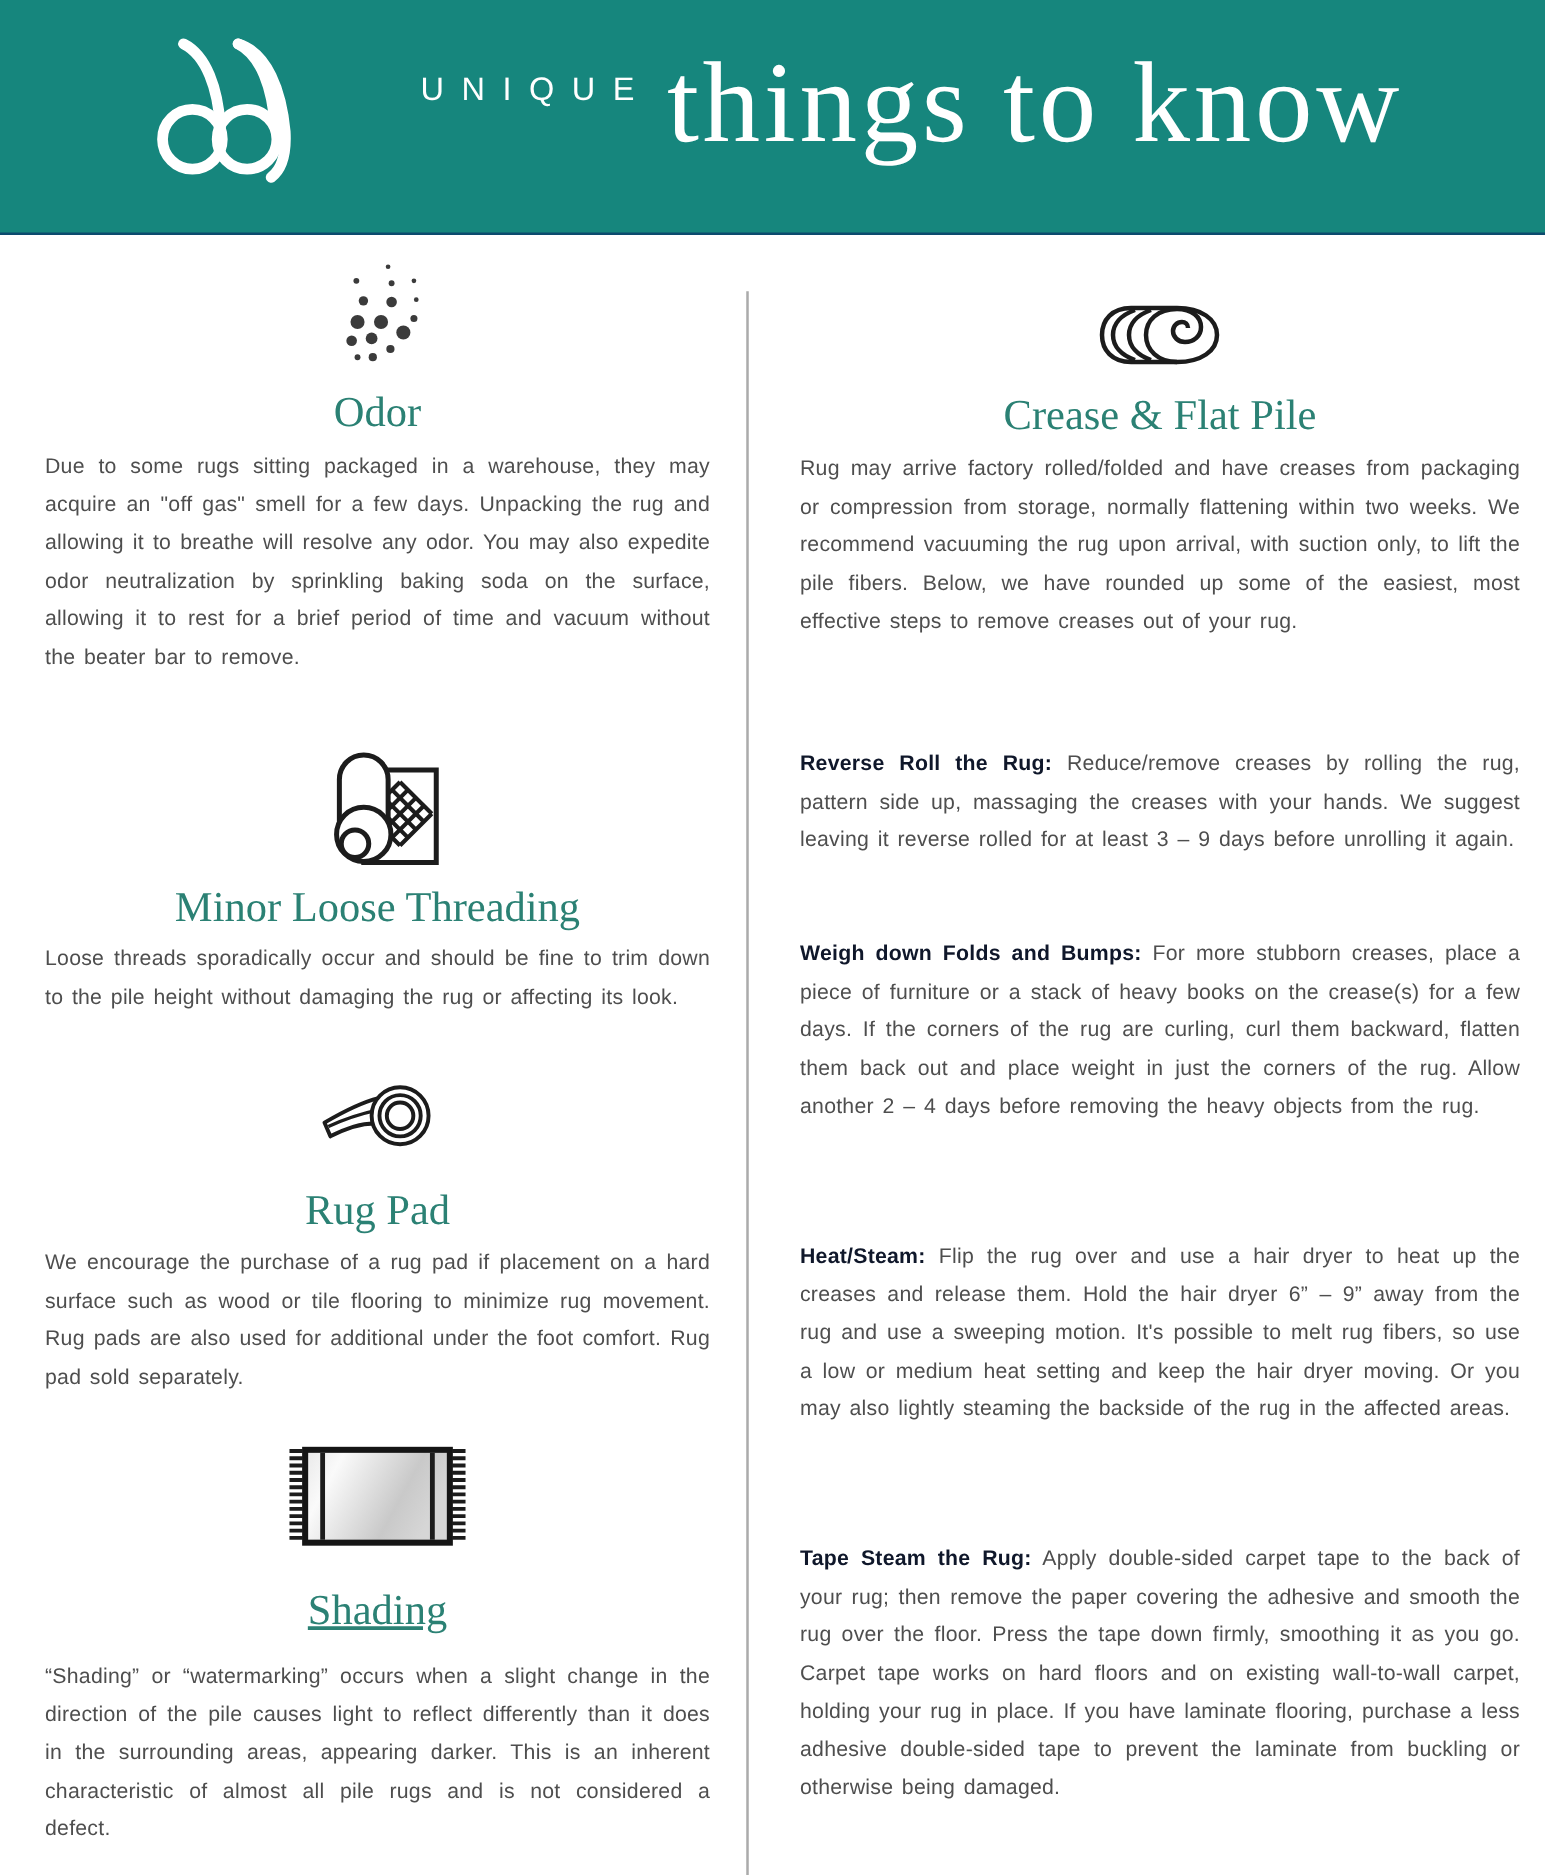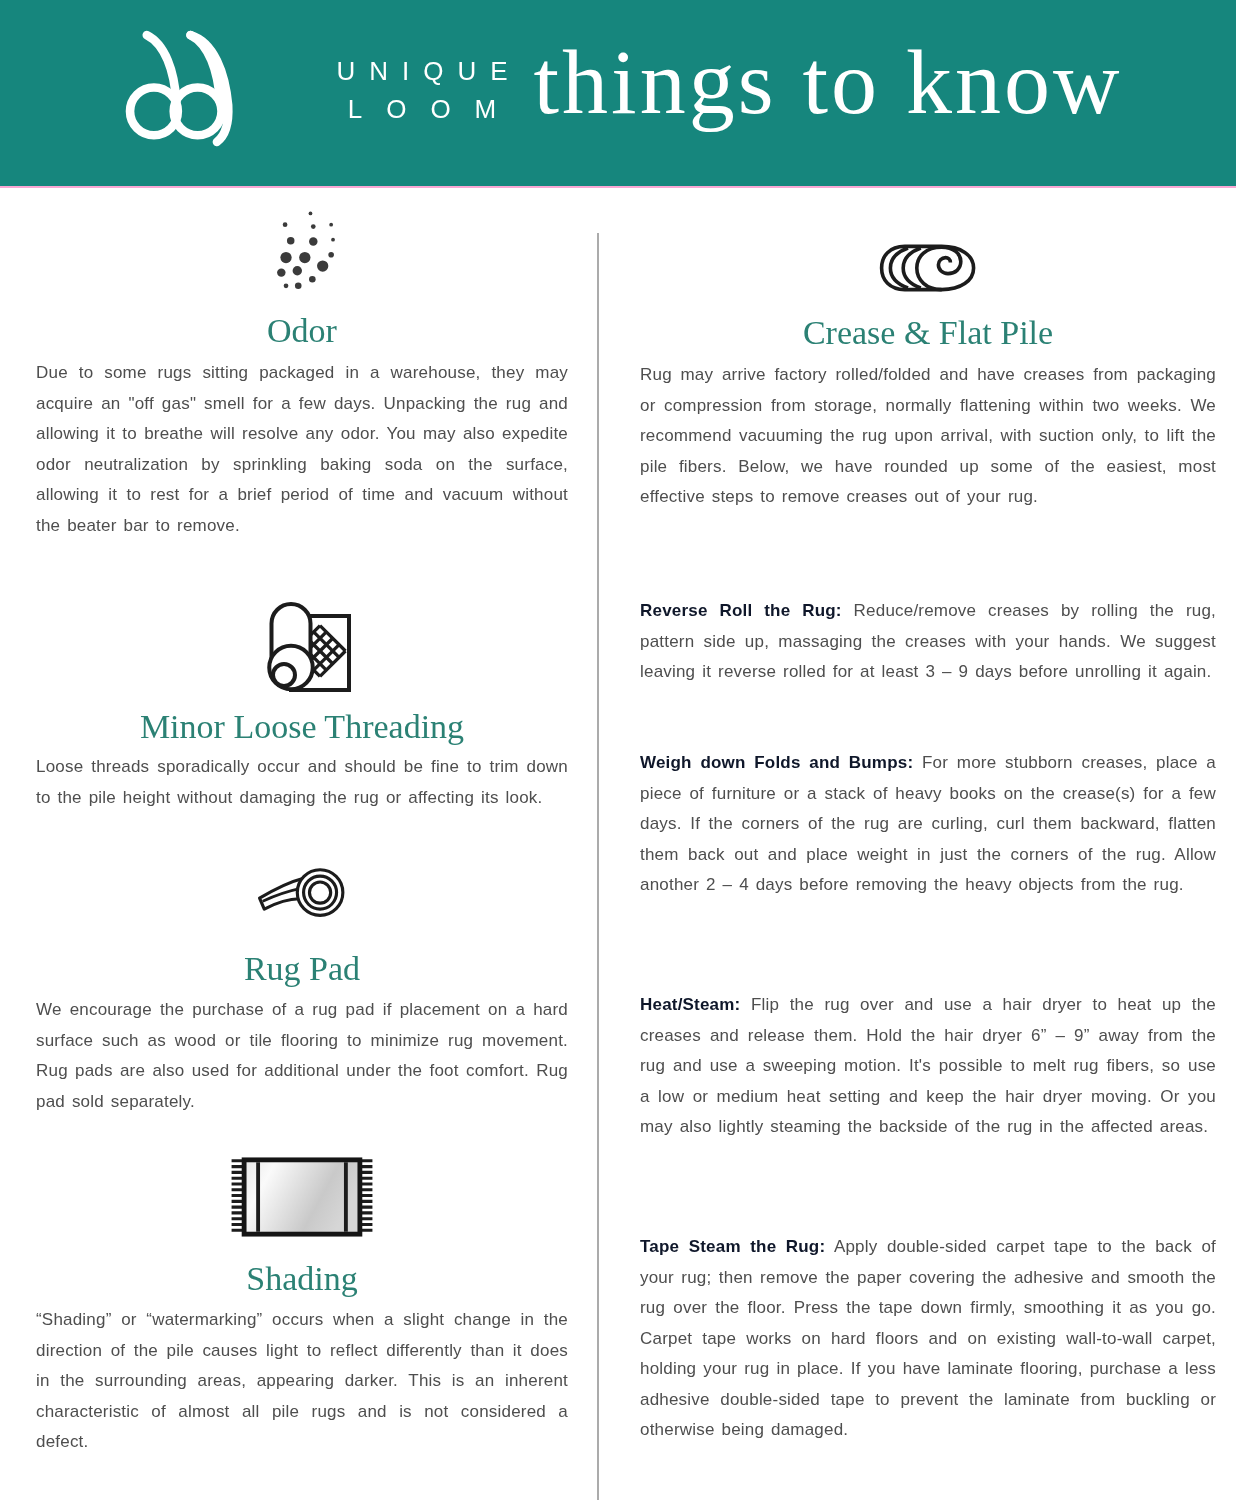--- a/index.html
+++ b/index.html
@@ -3,21 +3,21 @@
 <meta charset="utf-8">
 <style>
   html,body { margin:0; padding:0; background:#ffffff; }
   .page {
     position:relative; width:1236px; height:1500px; background:#ffffff;
     font-family:"Liberation Sans", sans-serif; overflow:hidden;
   }
   
   .header {
     position:absolute; left:0; top:0; width:1236px; height:186px;
-    background:#16867D; border-bottom:2px solid #f9a8d4;
+    background:#16867D; border-bottom:2px solid #0c4a6e;
   }
   .logo-wrap { position:absolute; left:104px; top:28px; }
   .brand {
     position:absolute; left:322px; top:52px; width:200px;
     color:#ffffff; text-align:center; font-size:26px; line-height:38px;
     font-weight:400;
   }
   .brand .l1 { letter-spacing:14px; text-indent:14px; }
   .brand .l2 { letter-spacing:24px; text-indent:24px; }
   .page-title {
@@ -58,21 +58,20 @@
           <circle cx="33" cy="82" r="23.5"></circle>
           <path d="M55,72 C53,42 44,16 26,7"></path>
           <circle cx="76" cy="82" r="23.5"></circle>
           <path d="M98,72 C96,42 87,16 69,7"></path>
           <path d="M69,7 C92,14 103,44 106,76 C107,94 103,106 95,112"></path>
         </g>
       </svg>
     </div>
     <div class="brand">
       <div class="l1">UNIQUE</div>
-      <div class="l2">LOOM</div>
     </div>
     <div class="page-title">things to know</div>
   </div>
 
   <div class="divider"></div>
 
   <div class="sec left" style="top:204px;">
     <div class="icon-row" style="height:94px;">
       <svg width="104" height="94" viewBox="0 0 108 100">
         <g fill="#3b3b3b">
@@ -140,22 +139,22 @@
             <stop offset="0.75" stop-color="#c9c9c9"></stop>
             <stop offset="1" stop-color="#d6d6d6"></stop>
           </linearGradient>
         </defs>
         <path class="ln" stroke-width="3.2" d="M2 5H13M2 11H13M2 17H13M2 23H13M2 29H13M2 35H13M2 41H13M2 47H13M2 53H13M2 59H13M2 65H13M2 71H13M2 77H13"></path>
         <path class="ln" stroke-width="3.2" d="M137 5H148M137 11H148M137 17H148M137 23H148M137 29H148M137 35H148M137 41H148M137 47H148M137 53H148M137 59H148M137 65H148M137 71H148M137 77H148"></path>
         <rect x="15" y="4" width="120" height="77" fill="url(#sg)" stroke="#151515" stroke-width="5"></rect>
         <path class="ln" stroke-width="4" d="M29.5 6.5V78.5M120.5 6.5V78.5"></path>
       </svg>
     </div>
-    <div class="section-title" style="margin-top:20px;">Shading</div>
-    <div class="body-text" style="margin-top:5px;">“Shading” or “watermarking” occurs when a slight change in the direction of the pile causes light to reflect differently than it does in the surrounding areas, appearing darker. This is an inherent characteristic of almost all pile rugs and is not considered a defect.</div>
+    <div class="section-title" style="margin-top:30px;text-decoration:underline;">Shading</div>
+    <div class="body-text" style="margin-top:16px;">“Shading” or “watermarking” occurs when a slight change in the direction of the pile causes light to reflect differently than it does in the surrounding areas, appearing darker. This is an inherent characteristic of almost all pile rugs and is not considered a defect.</div>
   </div>
 
   <div class="sec right" style="top:240px;">
     <div class="icon-row" style="height:56px;">
       <svg width="118" height="56" viewBox="0 0 130 70">
         <path class="fw" stroke-width="4.5" d="M36,8 H82 C106,8 122,19 122,35 C122,51 106,62 82,62 H36 C17,62 7,50 7,35 C7,20 17,8 36,8 Z"></path>
         <path class="ln" stroke-width="4.5" d="M40,10 C26,15 18,24 18,35 C18,46 26,55 40,60"></path>
         <path class="ln" stroke-width="4.5" d="M56,10 C42,15 34,24 34,35 C34,46 42,55 56,60"></path>
         <path class="ln" stroke-width="4.5" d="M82,62 C63,62 51,50 51,35 C51,20 63,9 82,9 C97,9 106,17 106,27 C106,36 99,42 90,42 C83,42 78,37 78,31 C78,26 82,22 87,22 C90,22 93,24 93,28"></path>
       </svg>

